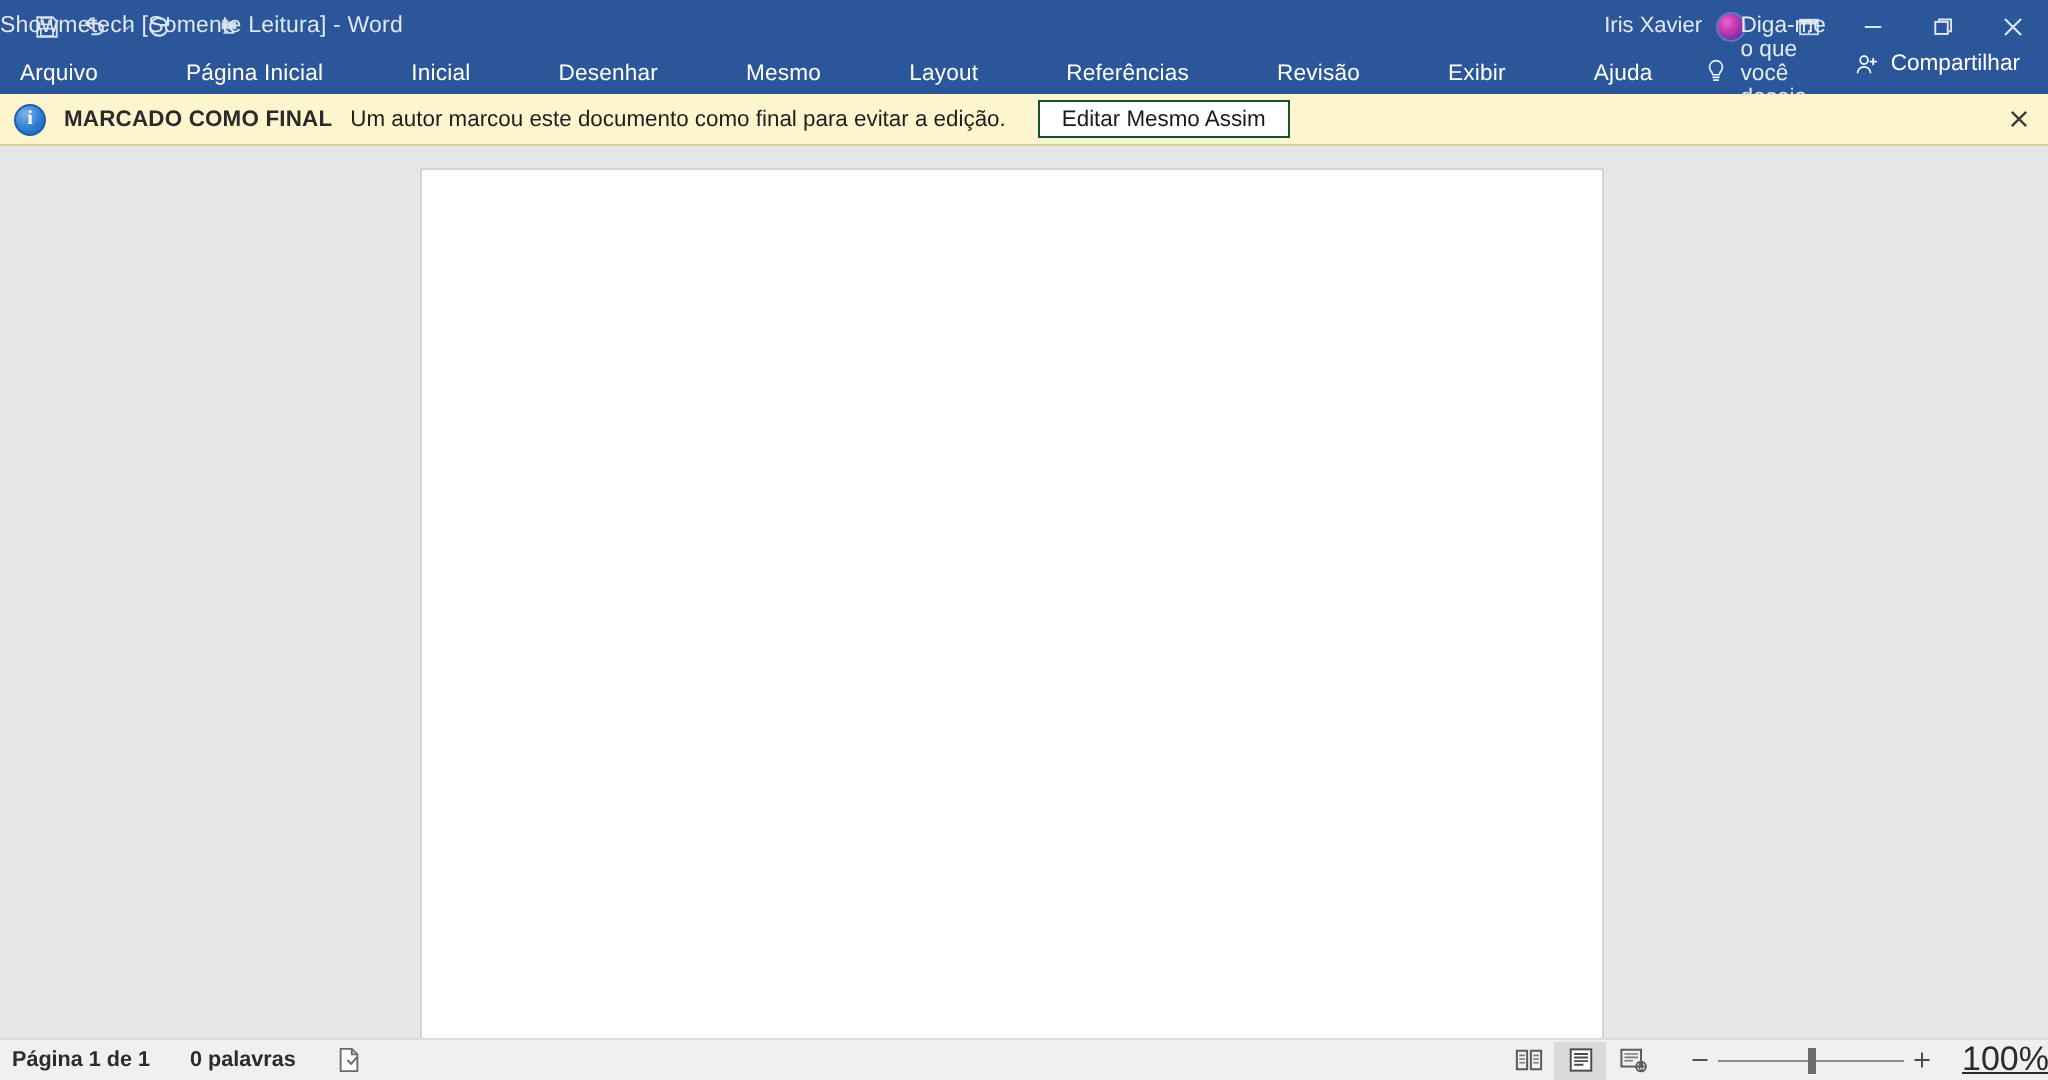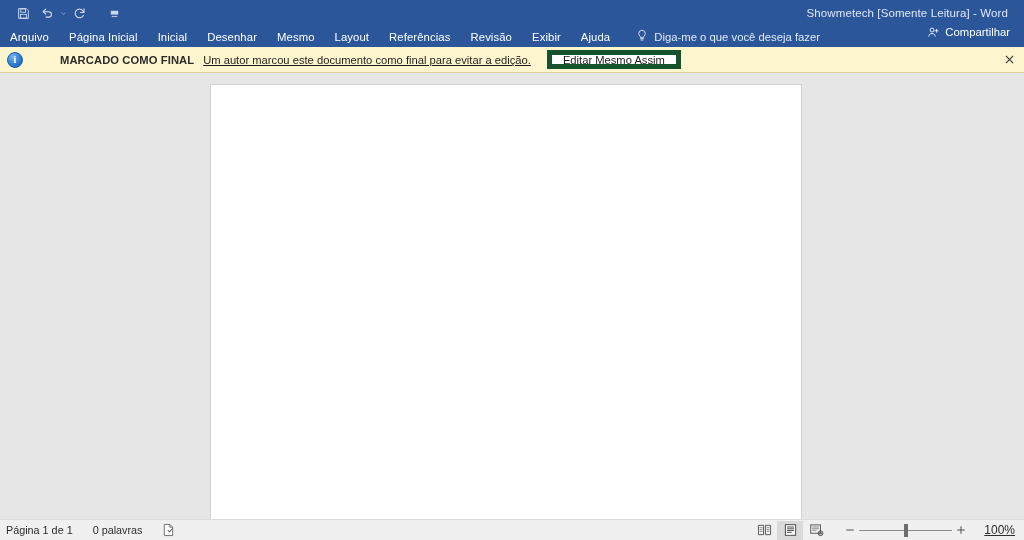--- a/index.html
+++ b/index.html
@@ -16,42 +16,42 @@
     height: 26px; background: #2b579a; flex: 0 0 26px;
     display: flex; align-items: center; position: relative; color: #fff;
   }
   .qat { display: flex; align-items: center; padding-left: 12px; gap: 2px; }
   .qat-btn {
     width: 22px; height: 20px; display: flex; align-items: center; justify-content: center;
     opacity: .92;
   }
   .qat-sep { width: 8px; }
   .title-text {
-    position: absolute; left: 0; right: 16px; text-align: right;
-    font-size: 11.5px; color: #dfe6f2; letter-spacing: .1px; pointer-events: none; padding-left: 32px;
+    position: absolute; left: 0; right: 0; text-align: left;
+    font-size: 11.5px; color: #dfe6f2; letter-spacing: .1px; pointer-events: none;
   }
   .tr-zone { margin-left: auto; display: flex; align-items: center; height: 26px; }
   .user-name { font-size: 11px; color: #e3e9f4; margin-right: 7px; }
   .avatar {
     width: 15px; height: 15px; border-radius: 50%;
     background: radial-gradient(circle at 35% 32%, #f05fd0 0%, #c23ab0 38%, #7b2fa8 72%, #4a2a8e 100%);
     margin-right: 16px; border: 1px solid #5b7bbd;
   }
   .ribbon-opt { width: 30px; height: 26px; display: flex; align-items: center; justify-content: center; opacity: .9; }
   .wbtn {
     width: 35px; height: 26px; display: flex; align-items: center; justify-content: center;
     opacity: .92;
   }
 
   
   .tabbar {
     height: 21px; flex: 0 0 21px; background: #2b579a;
     display: flex; align-items: center; position: relative;
   }
-  .tabs { display: flex; align-items: center; height: 21px; }
+  .tabs { display: flex; align-items: center; height: 21px; gap: 24px; }
   .tab {
     font-size: 11.3px; color: #ffffff; padding: 0 10px; height: 21px;
     display: flex; align-items: center; white-space: nowrap; letter-spacing: .1px;
   }
   .tellme {
     display: flex; align-items: center; gap: 6px; margin-left: 16px;
     font-size: 11.3px; color: #eef2f9; height: 21px; font-style: normal;
   }
   .tellme .lbl { opacity: .95; }
   .share {
@@ -66,28 +66,28 @@
     display: flex; align-items: center; padding-left: 7px; position: relative;
   }
   .info-icon {
     width: 16px; height: 16px; border-radius: 50%;
     background: radial-gradient(circle at 34% 28%, #7fb3e8 0%, #2d7dd2 55%, #1a5fa8 100%);
     border: 1px solid #1a5fa8;
     display: flex; align-items: center; justify-content: center;
     color: #fff; font-size: 10px; font-weight: bold; font-family: "Liberation Serif", serif;
     margin-right: 9px; flex: 0 0 16px;
   }
-  .msg-strong { font-size: 11.2px; color: #2b2b2b; font-weight: 600; letter-spacing: .1px; margin-left: 28px; }
+  .msg-strong { font-size: 11.2px; color: #2b2b2b; font-weight: 600; letter-spacing: .1px; }
   .msg-link {
-    font-size: 11.2px; color: #1f1f1f; text-decoration: underline; margin-left: 9px;
+    font-size: 11.2px; color: #1f1f1f; margin-left: 9px;
     cursor: pointer;
   }
   .edit-anyway {
     margin-left: 16px; height: 19px; padding: 0 11px;
-    background: #ffffff; border: 5px solid #14532d;
+    background: #ffffff; border: 1px solid #14532d;
     font-size: 11.2px; color: #1a1a1a; font-family: "Liberation Sans", sans-serif;
     display: flex; align-items: center; cursor: pointer;
   }
   .msg-close {
     position: absolute; right: 6px; top: 50%; transform: translateY(-50%);
     width: 18px; height: 18px; display: flex; align-items: center; justify-content: center;
     color: #3b3b3b; font-size: 13px; cursor: pointer; line-height: 1;
   }
 
   
@@ -98,40 +98,40 @@
     position: absolute; left: 210px; top: 11px; width: 592px; height: 450px;
     background: #ffffff; border: 1px solid #d3d3d3;
   }
 
   
   .statusbar {
     height: 21px; flex: 0 0 21px; background: #f0f0f0;
     border-top: 1px solid #dcdcdc;
     display: flex; align-items: center; padding: 0 6px; position: relative;
   }
-  .st-item { font-size: 10.8px; color: #2b2b2b; margin-right: 20px; white-space: nowrap; }
+  .st-item { font-size: 10.8px; color: #2b2b2b; margin-right: 20px; white-space: nowrap; font-weight: bold; }
   .proof-icon { display: flex; align-items: center; margin-right: 20px; }
   .st-right { margin-left: auto; display: flex; align-items: center; gap: 0; }
   .viewbtn {
     width: 26px; height: 19px; display: flex; align-items: center; justify-content: center;
     cursor: pointer;
   }
   .viewbtn.selected { background: #dadada; }
   .zoomwrap { display: flex; align-items: center; gap: 0; margin-left: 12px; }
   .zoom-minus, .zoom-plus {
     width: 18px; height: 19px; display: flex; align-items: center; justify-content: center;
     color: #444; font-size: 13px; cursor: pointer; user-select: none;
   }
   .slider { position: relative; width: 93px; height: 19px; display: flex; align-items: center; cursor: pointer; }
   .slider .track { position: absolute; left: 0; right: 0; height: 1px; background: #8c8c8c; }
   .slider .knob {
     position: absolute; left: 50%; transform: translateX(-50%);
     width: 4px; height: 13px; background: #6d6d6d;
   }
-  .zoom-pct { font-size: 12px; color: #2b2b2b; margin-left: 11px; margin-right: 3px; width: 34px; text-align: right; text-decoration: underline; }
+  .zoom-pct { font-size: 17px; color: #2b2b2b; margin-left: 11px; margin-right: 3px; width: 34px; text-align: right; text-decoration: underline; }
 </style>
 </head>
 <body>
 
 <div class="app">
 
   <div class="titlebar">
     <div class="qat">
       <div class="qat-btn">
         <svg width="13" height="13" viewBox="0 0 16 16">
@@ -161,20 +161,47 @@
       <div class="qat-btn">
         <svg width="11" height="11" viewBox="0 0 12 12">
             <rect x="2" y="3" width="8" height="4.2" fill="#d8e2f2"></rect>
             <path d="M3 9.2h6" stroke="#d8e2f2" stroke-width="1"></path>
           </svg>
       </div>
     </div>
 
     <div class="title-text">Showmetech [Somente Leitura]  -  Word</div>
 
+    <div class="tr-zone">
+      <span class="user-name">Iris Xavier</span>
+      <div class="avatar"></div>
+      <div class="ribbon-opt">
+        <svg width="13" height="13" viewBox="0 0 16 16">
+            <rect x="2.5" y="3.5" width="11" height="9" fill="none" stroke="#e3eaf6" stroke-width="1.1"></rect>
+            <rect x="2.5" y="3.5" width="11" height="3" fill="#e3eaf6"></rect>
+            <path d="M8 9.8v2.2" stroke="#e3eaf6" stroke-width="1.1"></path>
+          </svg>
+      </div>
+      <div class="wbtn">
+        <svg width="11" height="11" viewBox="0 0 12 12">
+            <path d="M1.5 6h9" stroke="#eef2f9" stroke-width="1.1"></path>
+          </svg>
+      </div>
+      <div class="wbtn">
+        <svg width="11" height="11" viewBox="0 0 12 12">
+            <rect x="1.8" y="3.2" width="6.8" height="6.6" fill="none" stroke="#eef2f9" stroke-width="1.05"></rect>
+            <path d="M3.9 3.1V1.9h6.5v6.4H9.1" fill="none" stroke="#eef2f9" stroke-width="1.05"></path>
+          </svg>
+      </div>
+      <div class="wbtn close">
+        <svg width="11" height="11" viewBox="0 0 12 12">
+            <path d="M1.6 1.6l8.8 8.8M10.4 1.6l-8.8 8.8" stroke="#eef2f9" stroke-width="1.15"></path>
+          </svg>
+      </div>
+    </div>
   </div>
 
   <div class="tabbar">
     <div class="tabs">
       <div class="tab">Arquivo</div>
       <div class="tab">Página Inicial</div>
       <div class="tab">Inicial</div>
       <div class="tab">Desenhar</div>
       <div class="tab">Mesmo</div>
       <div class="tab">Layout</div>

